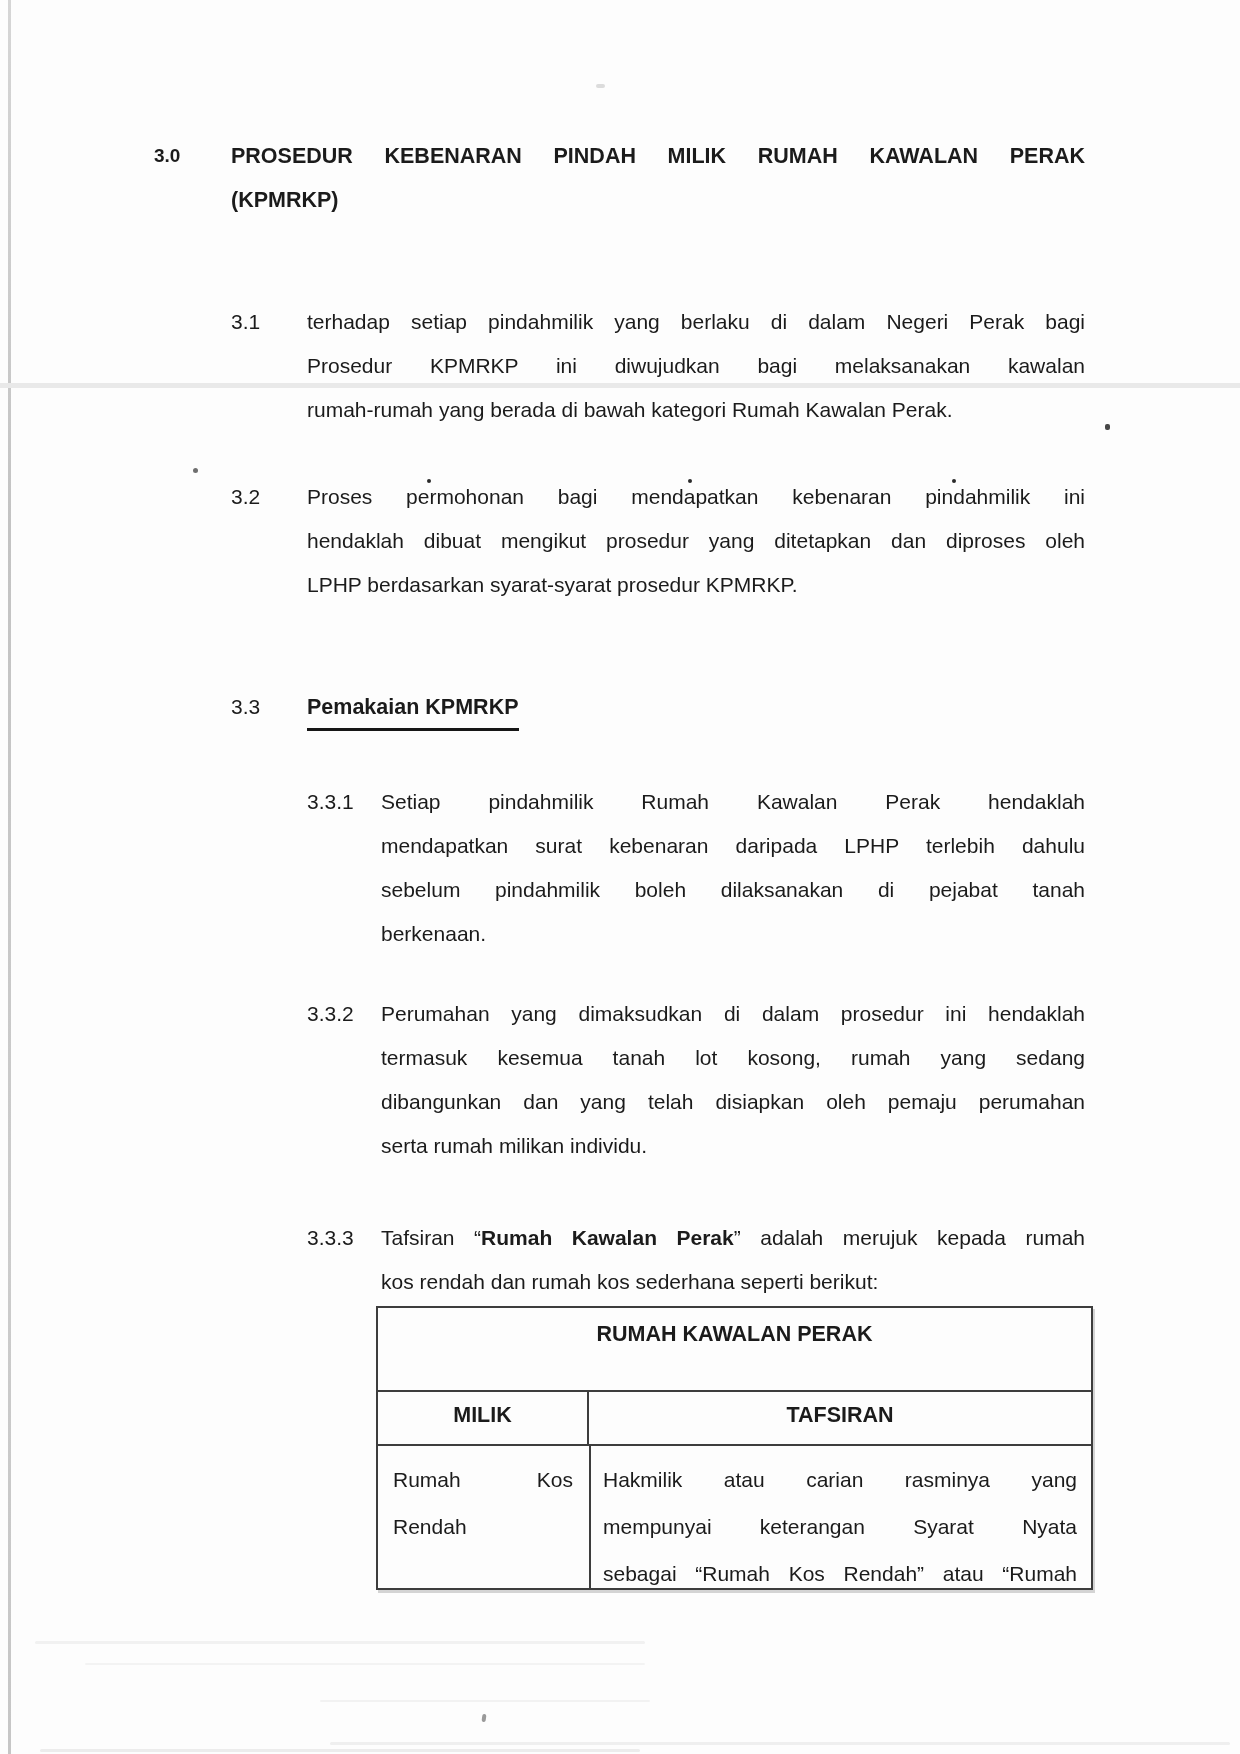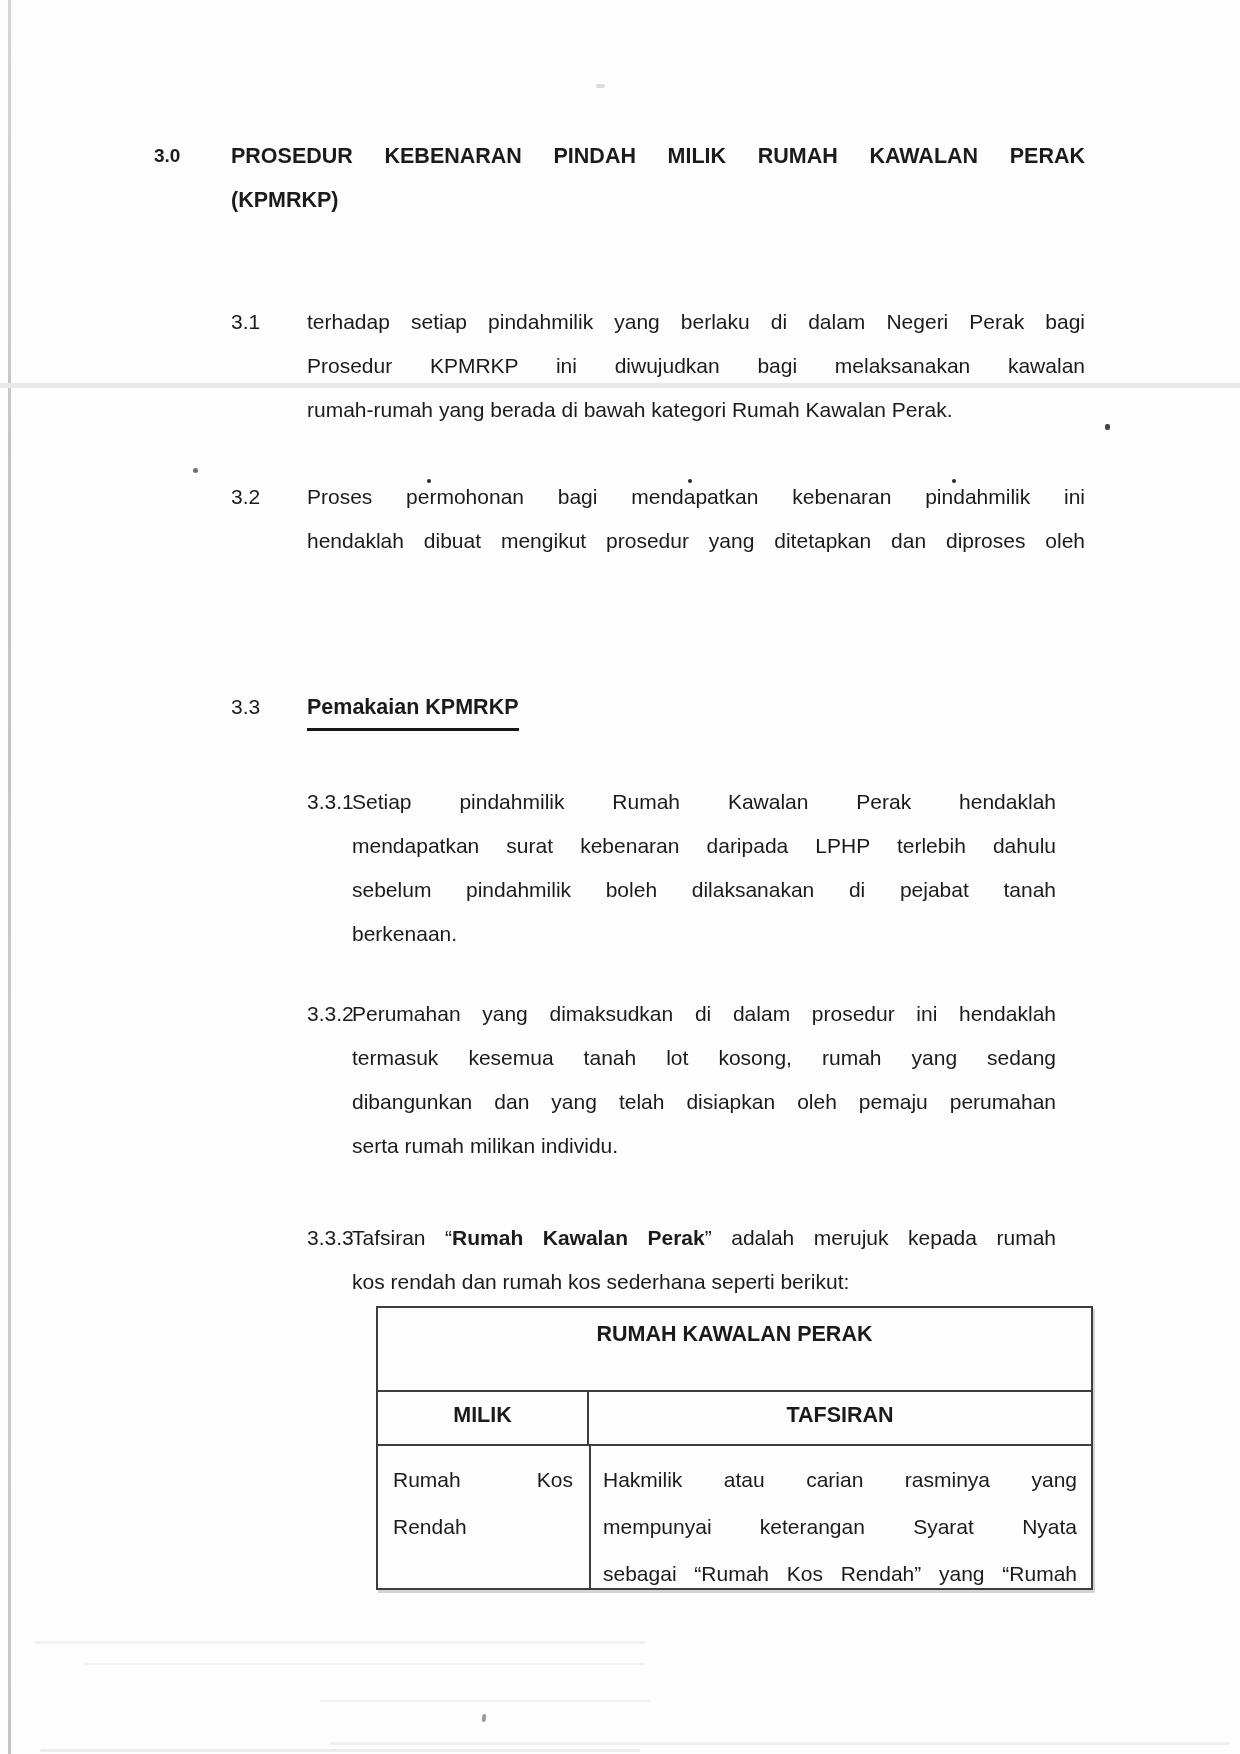--- a/index.html
+++ b/index.html
@@ -45,21 +45,21 @@
   .c32{left:231px;top:475px;}
   .c33{left:231px;top:685px;}
   .c31 .cbody,.c32 .cbody{margin-left:76px;width:778px;}
   .c33 .cbody{margin-left:76px;width:778px;height:44px;line-height:44px;}
   .u-title{display:inline-block;font-weight:bold;font-size:21.5px;
     border-bottom:3px solid #161616;padding-bottom:1px;line-height:40px;text-align:right;}
   .sub{left:307px;}
   .c331{top:780px;}
   .c332{top:992px;}
   .c333{top:1216px;}
-  .sub .cbody{margin-left:45px;width:704px;}
+  .sub .cbody{margin-left:74px;width:704px;}
   .bold{font-weight:bold;}
   
   .doc-table{position:absolute;left:376px;top:1306px;width:713px;
     border:2px solid #3d3d3d;font-size:21px;
     box-shadow:2px 3px 0 rgba(150,150,150,0.4);background:#fdfdfd;}
   .t-title{height:84px;border-bottom:2px solid #3d3d3d;text-align:center;
     font-weight:bold;font-size:21.5px;padding-top:8px;line-height:36px;box-sizing:border-box;}
   .t-row{display:flex;}
   .t-head{height:52px;border-bottom:2px solid #3d3d3d;}
   .t-c1{width:211px;border-right:2px solid #3d3d3d;box-sizing:content-box;}
@@ -106,20 +106,21 @@
         <div class="tline jl">Prosedur KPMRKP ini diwujudkan bagi melaksanakan kawalan</div>
         <div class="tline ll">rumah-rumah yang berada di bawah kategori Rumah Kawalan Perak.</div>
       </div>
   </div>
 
   <div class="clause c32">
     <div class="num">3.2</div>
     <div class="cbody">
         <div class="tline jl">Proses permohonan bagi mendapatkan kebenaran pindahmilik ini</div>
         <div class="tline jl">hendaklah dibuat mengikut prosedur yang ditetapkan dan diproses oleh</div>
+        <div class="tline ll">LPHP berdasarkan syarat-syarat prosedur KPMRKP.</div>
       </div>
   </div>
 
   <div class="clause c33">
     <div class="num">3.3</div>
     <div class="cbody">
       <span class="u-title">Pemakaian KPMRKP</span>
     </div>
   </div>
 
@@ -158,18 +159,18 @@
       <div class="t-c2 th">TAFSIRAN</div>
     </div>
     <div class="t-row t-body">
       <div class="t-c1 cell">
           <div class="tline jl">Rumah Kos</div>
           <div class="tline ll">Rendah</div>
         </div>
       <div class="t-c2 cell">
           <div class="tline jl">Hakmilik atau carian rasminya yang</div>
           <div class="tline jl">mempunyai keterangan Syarat Nyata</div>
-          <div class="tline jl">sebagai “Rumah Kos Rendah” yang “Rumah</div>
+          <div class="tline jl">sebagai “Rumah Kos Rendah” atau “Rumah</div>
         </div>
     </div>
   </div>
 
 </div>
 
 </body></html>

